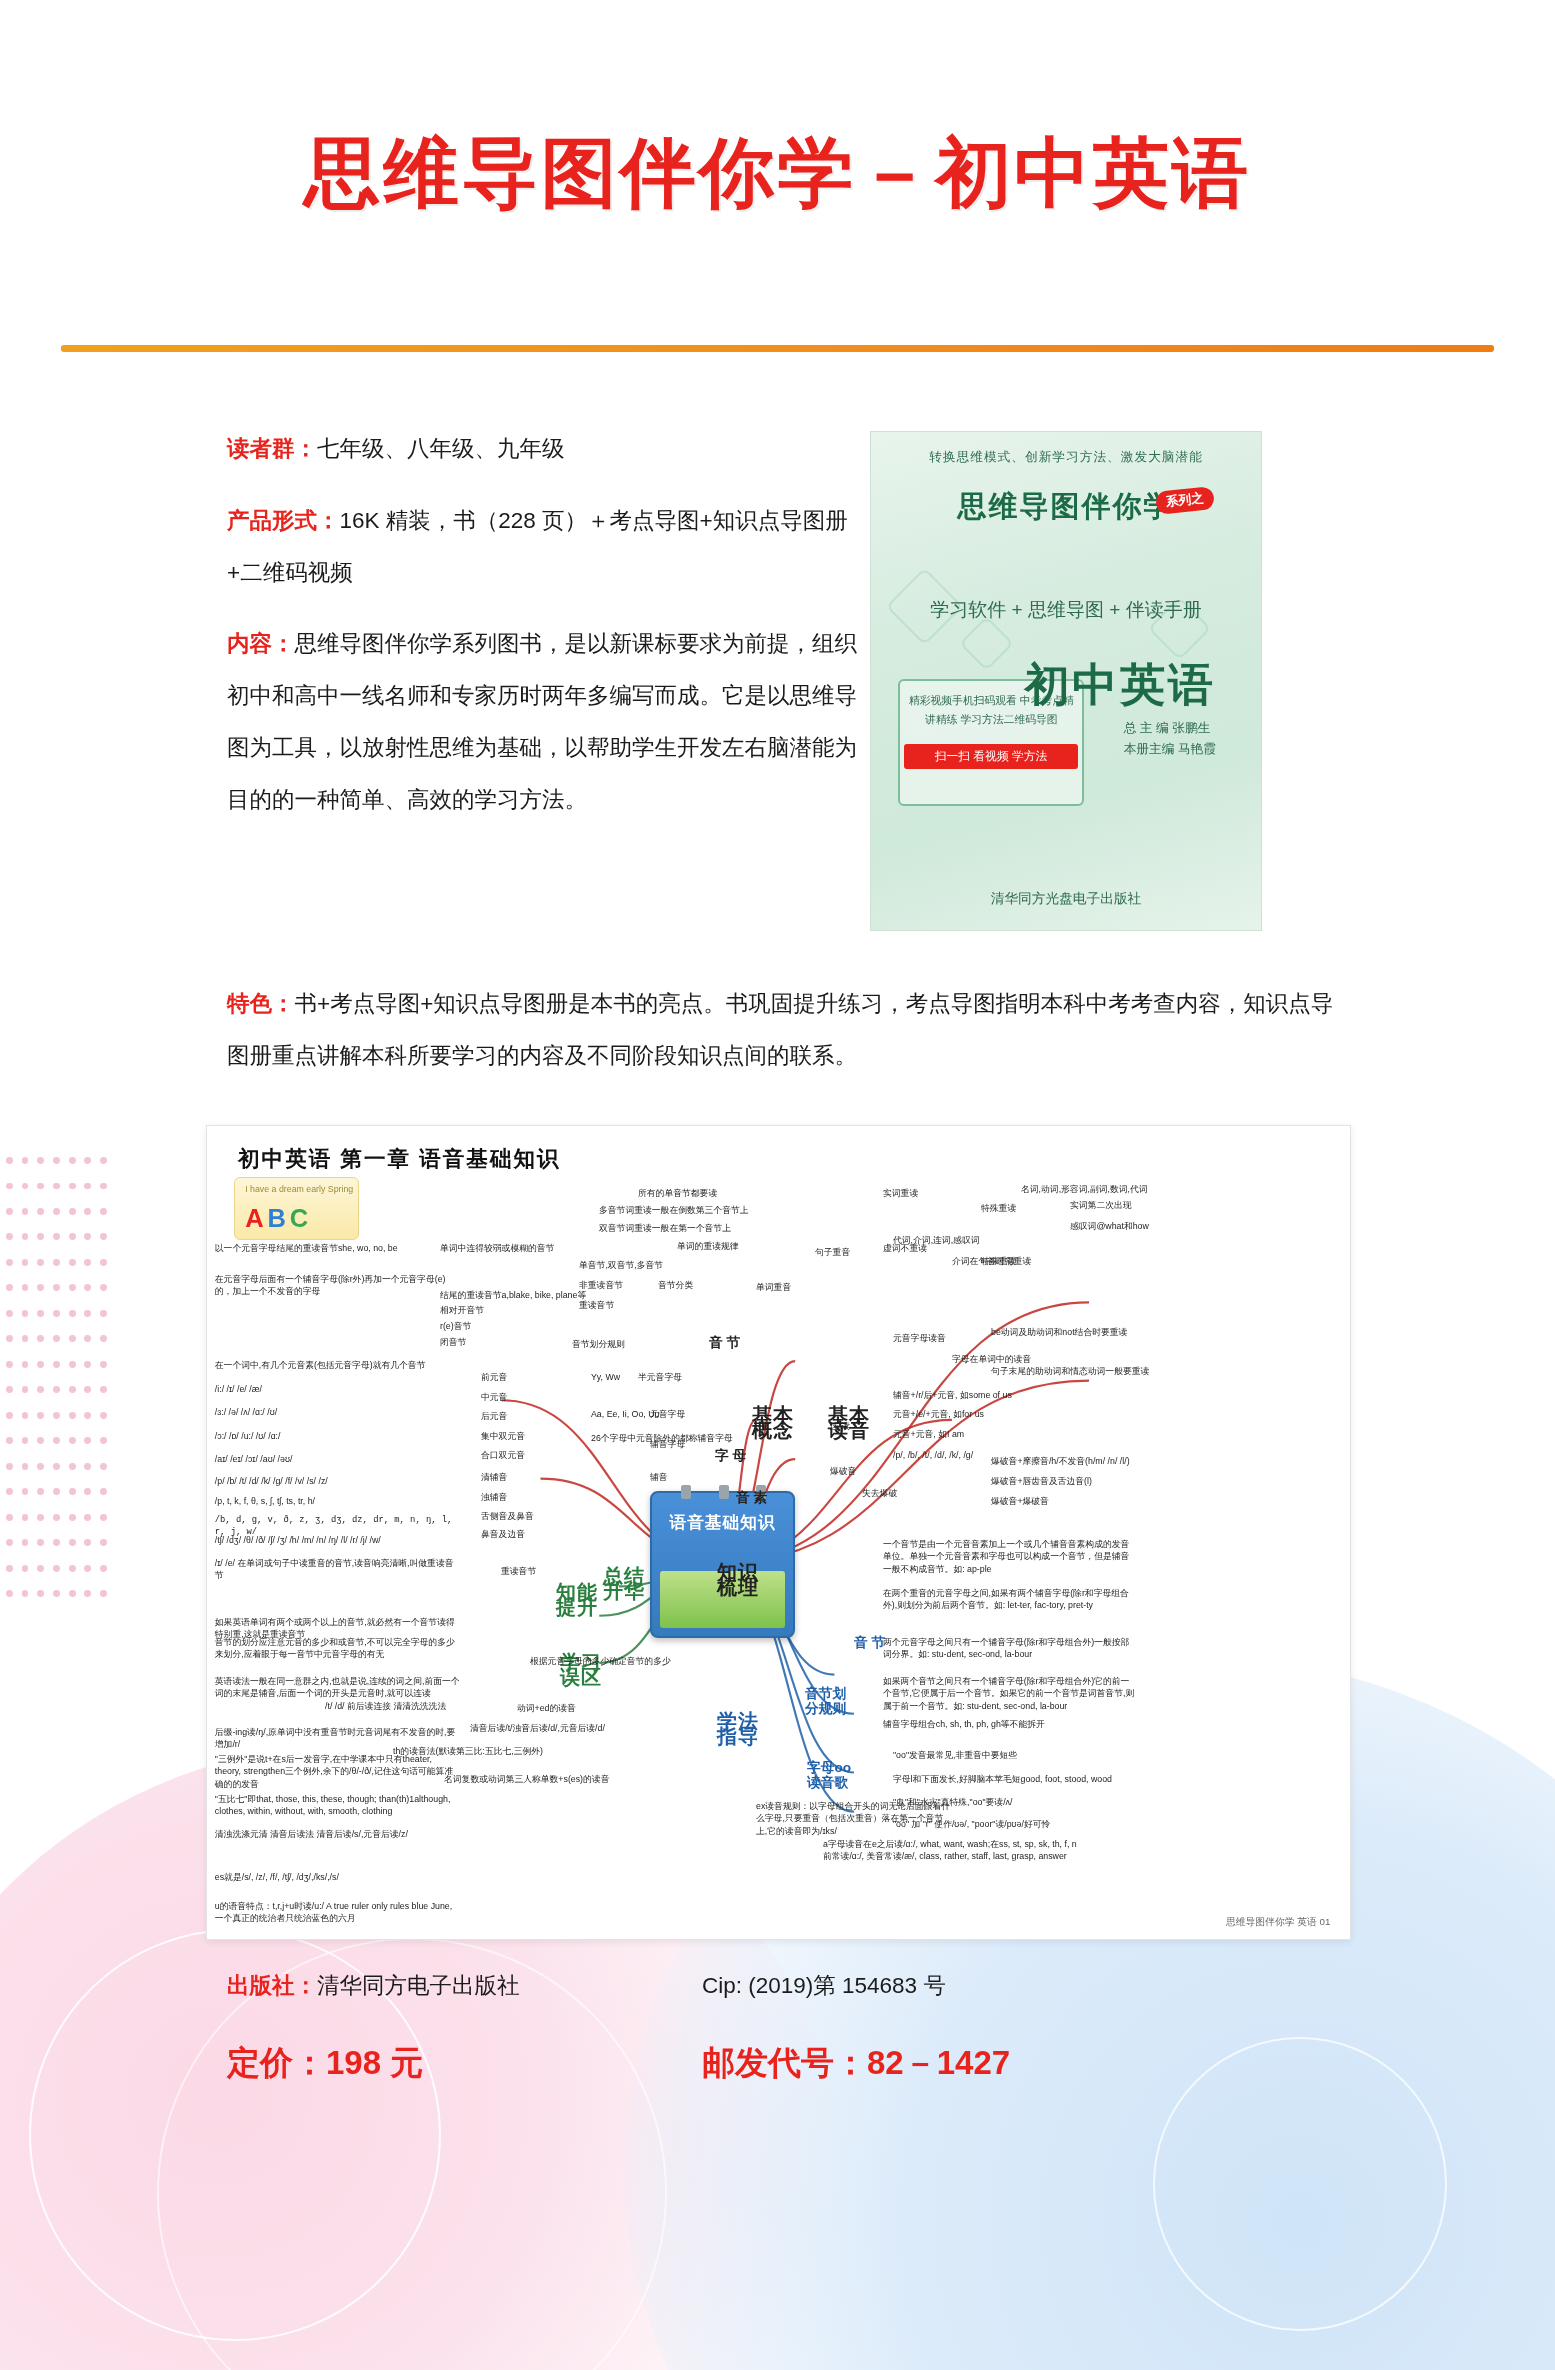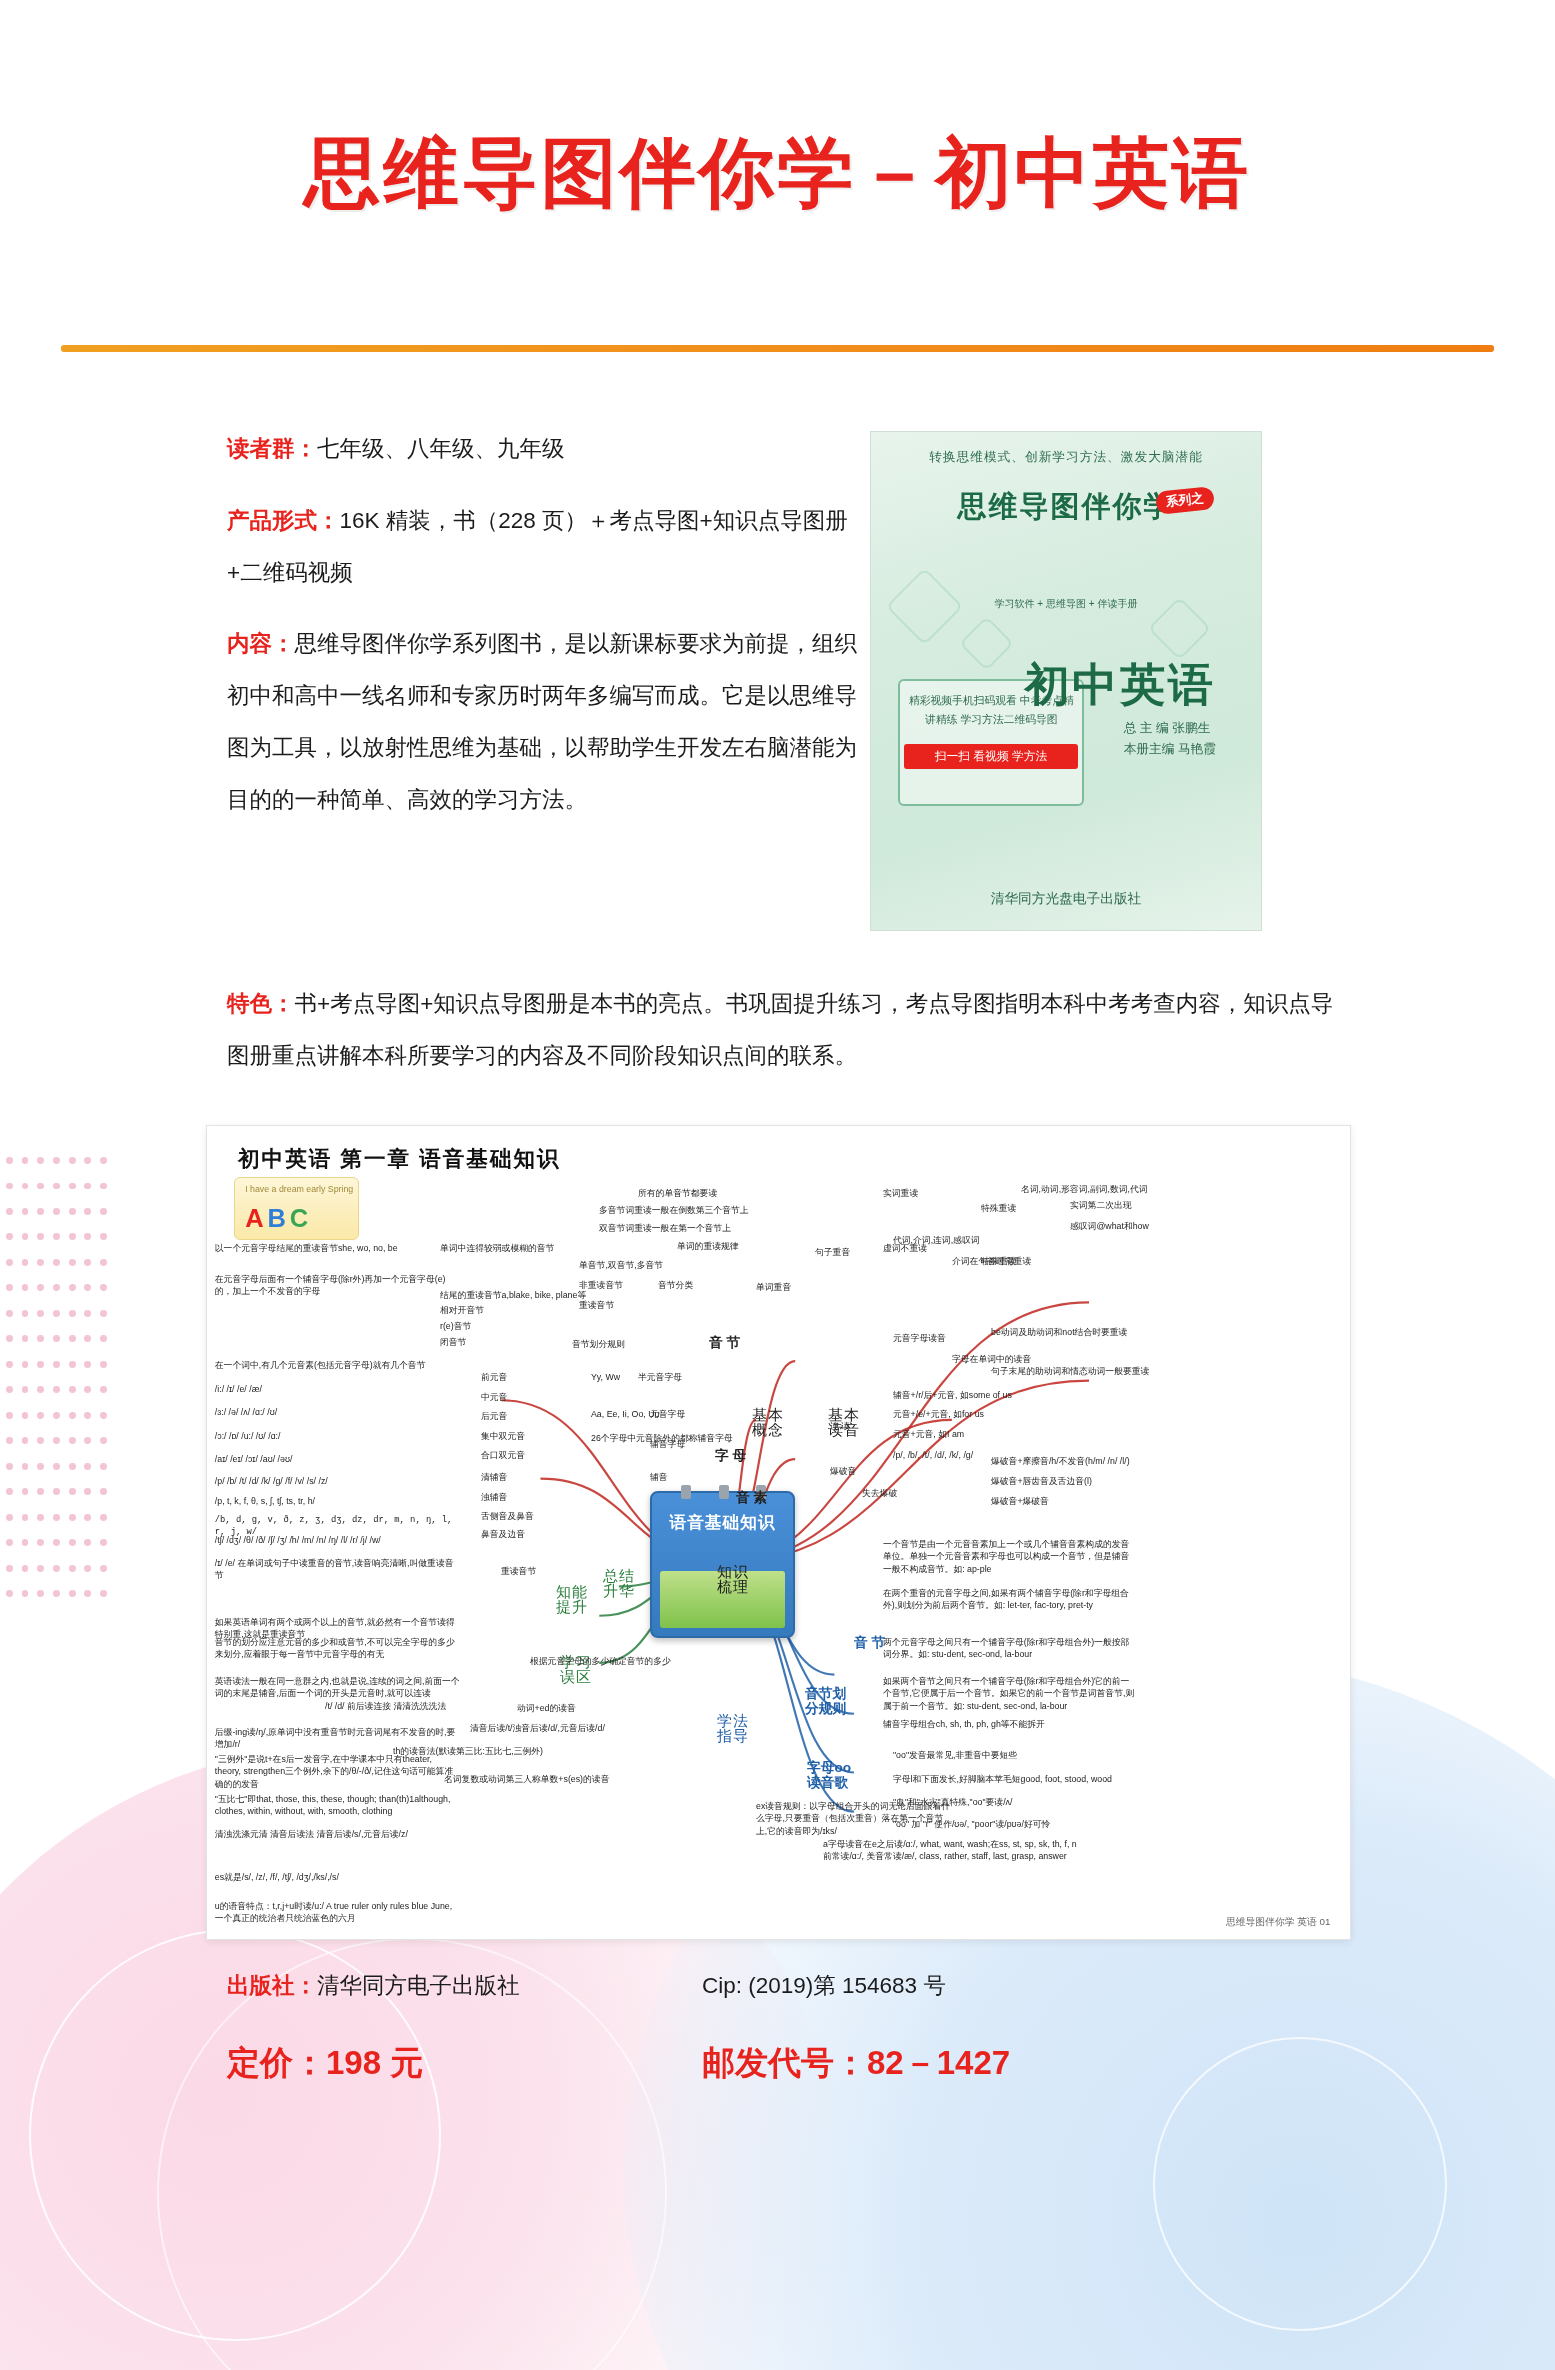--- a/index.html
+++ b/index.html
@@ -90,21 +90,21 @@
     border-radius: 11.8px; padding: 2.9px 9.8px; transform: rotate(-6deg);
   }
   .cover .cv-main {
     position: absolute; top: 98px; left: 0; right: 0; text-align: center;
     font-size: 43px; font-weight: bold; color: #d81f1a;
     letter-spacing: 3.9px;
     text-shadow: 2px 2px 0 #f3c33a, 2.9px 2.9px 0 rgba(0,0,0,0.12);
   }
   .cover .cv-sub {
     position: absolute; top: 165px; left: 0; right: 0; text-align: center;
-    font-size: 10px; color: #2f6b4e;
+    font-size: 19px; color: #2f6b4e;
   }
   .cover .cv-subject {
     position: absolute; top: 223px; right: 45px;
     font-size: 45px; font-weight: bold; color: #1d6b46; letter-spacing: 2.9px;
   }
   .cover .cv-editor {
     position: absolute; top: 286px; right: 45px; text-align: left;
     font-size: 12.7px; color: #2f6b4e; line-height: 21.6px;
   }
   .cover .cv-pub {
@@ -182,21 +182,21 @@
   .map-center .mc-clip {
     position: absolute; top: -7.8px; width: 9.8px; height: 13.7px; background: #9aa4ad;
     border-radius: 2px;
   }
   .mc-clip.c1 { left: 29px; } .mc-clip.c2 { left: 67px; } .mc-clip.c3 { left: 104px; }
 
   .node {
     position: absolute; font-size: 12.3px; color: #111; line-height: 14.7px;
     white-space: nowrap;
   }
-  .node.big { font-size: 15px; font-weight: normal; letter-spacing: 1px; }
+  .node.big { font-size: 20px; font-weight: bold; letter-spacing: 1px; }
   .node.mid { font-size: 13.7px; font-weight: bold; }
   .node.tiny { font-size: 8.8px; line-height: 12.3px; white-space: normal; }
   .c-blue  { color: #1f5fa8; }
   .c-green { color: #2a7f3e; }
   .c-dark  { color: #222; }
 
   
   .pub-line {
     position: absolute; left: 227px; top: 1970px; font-size: 22.5px; color: #1b1b1b; z-index: 4;
   }

